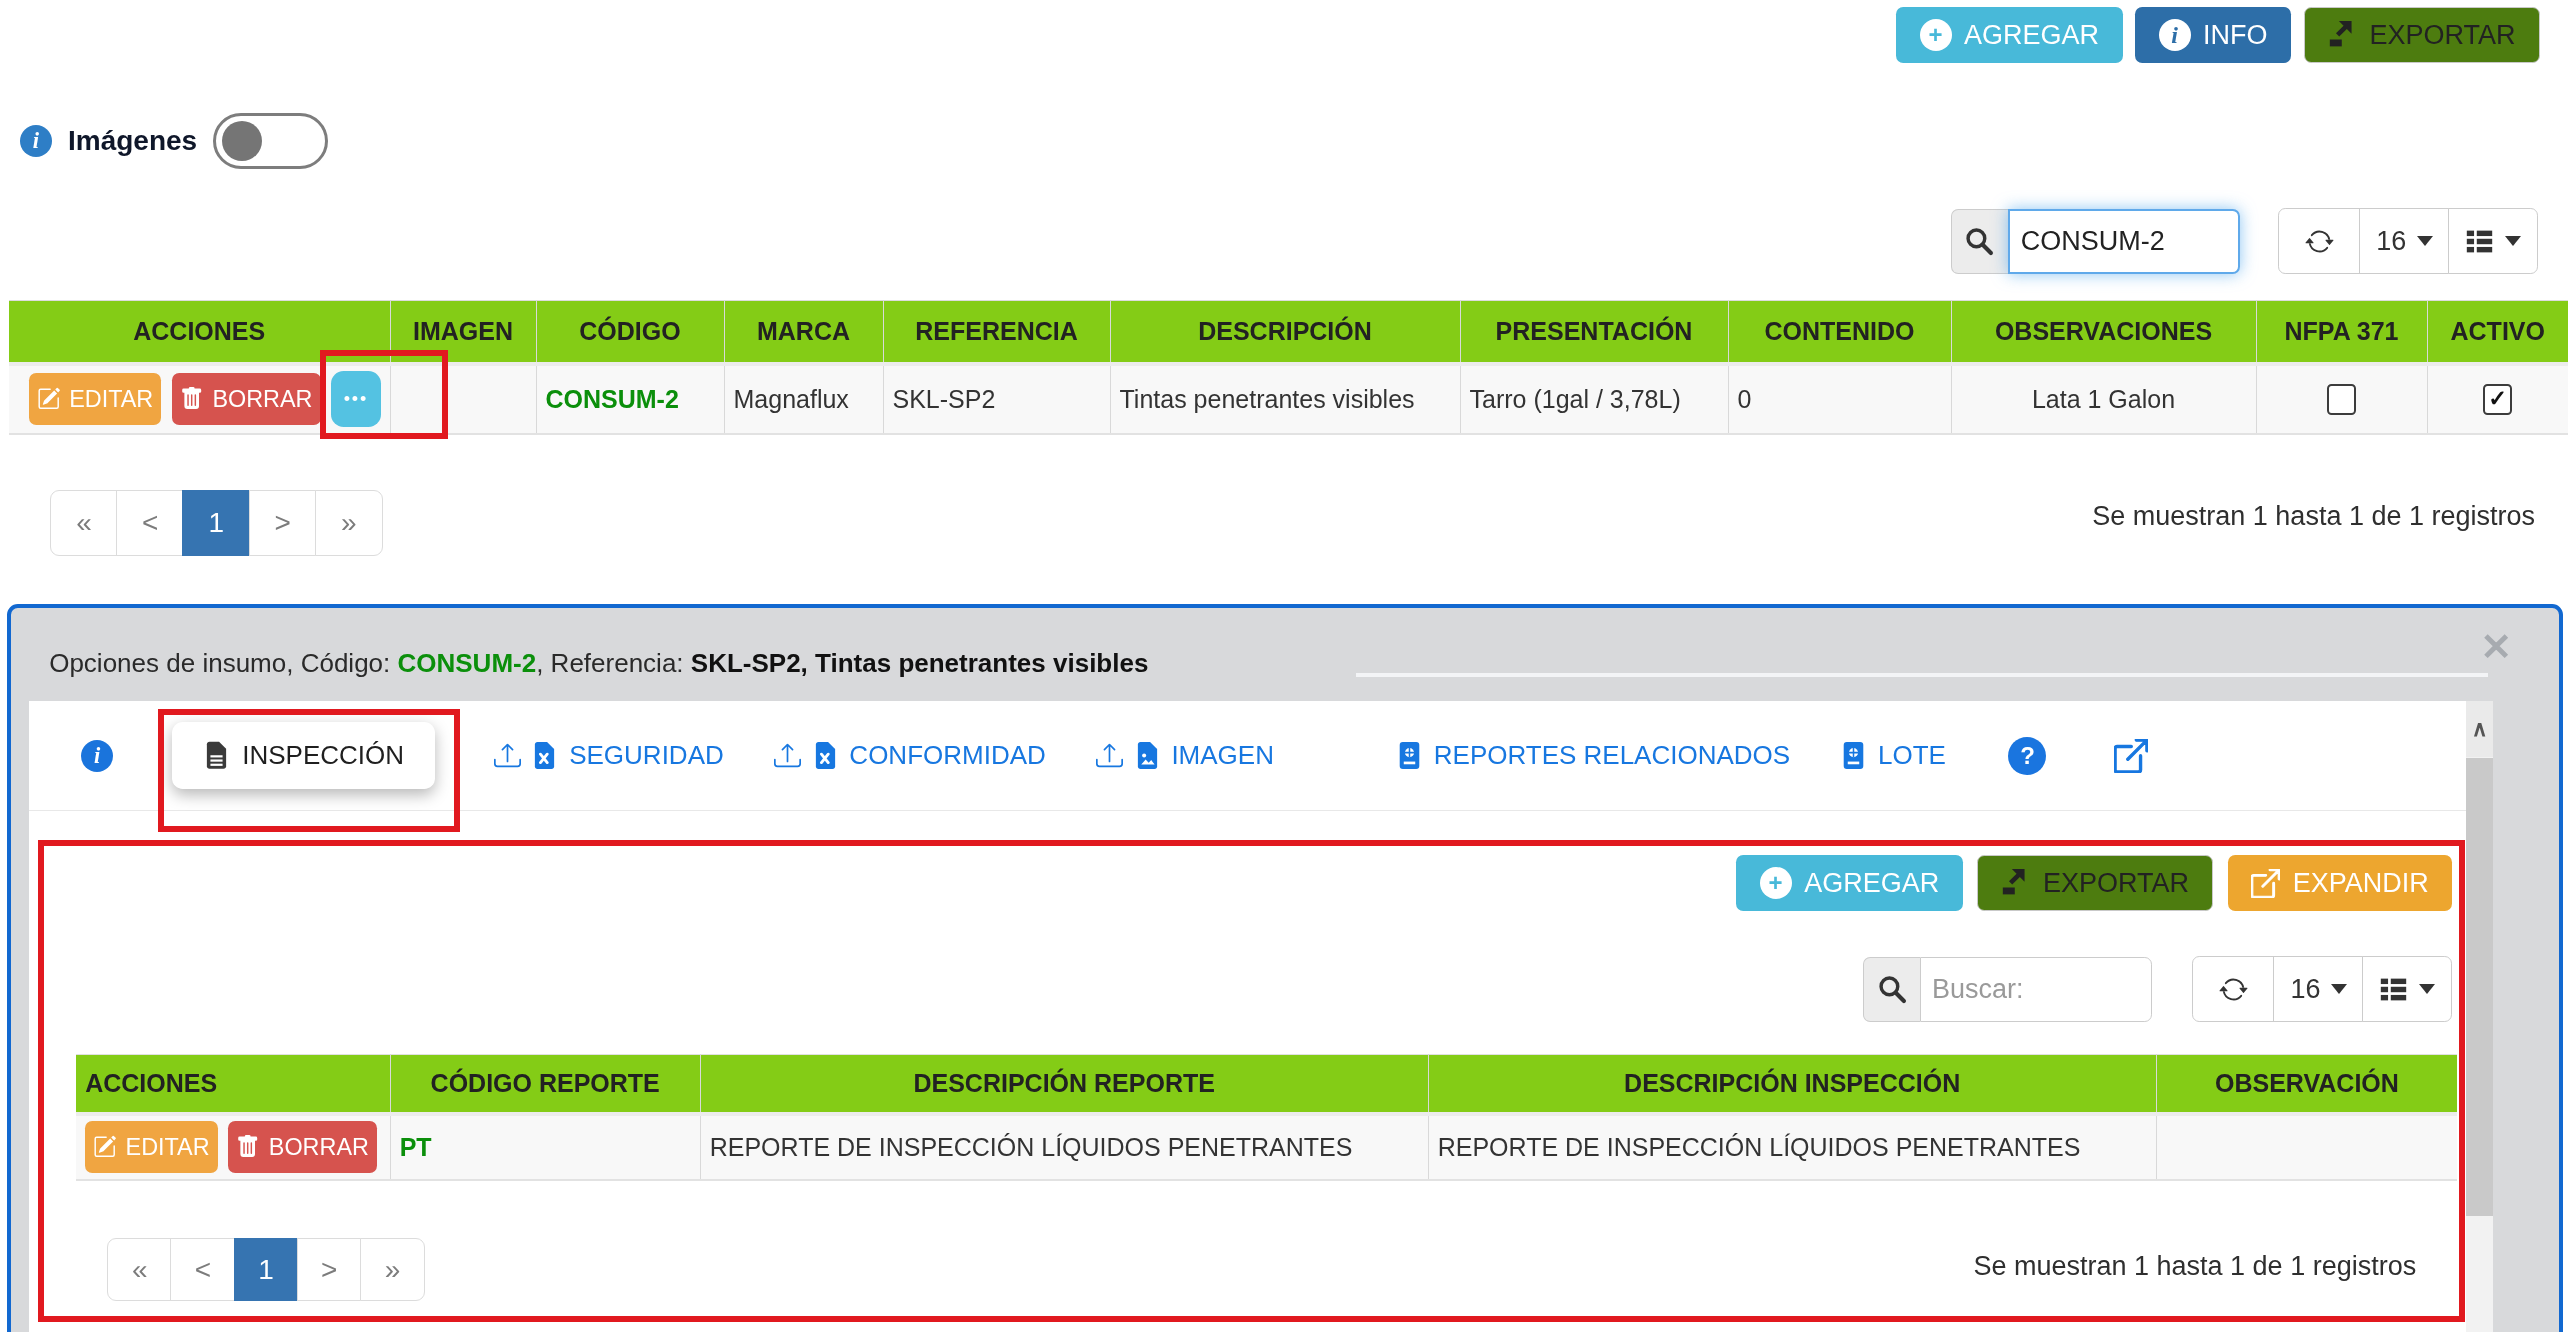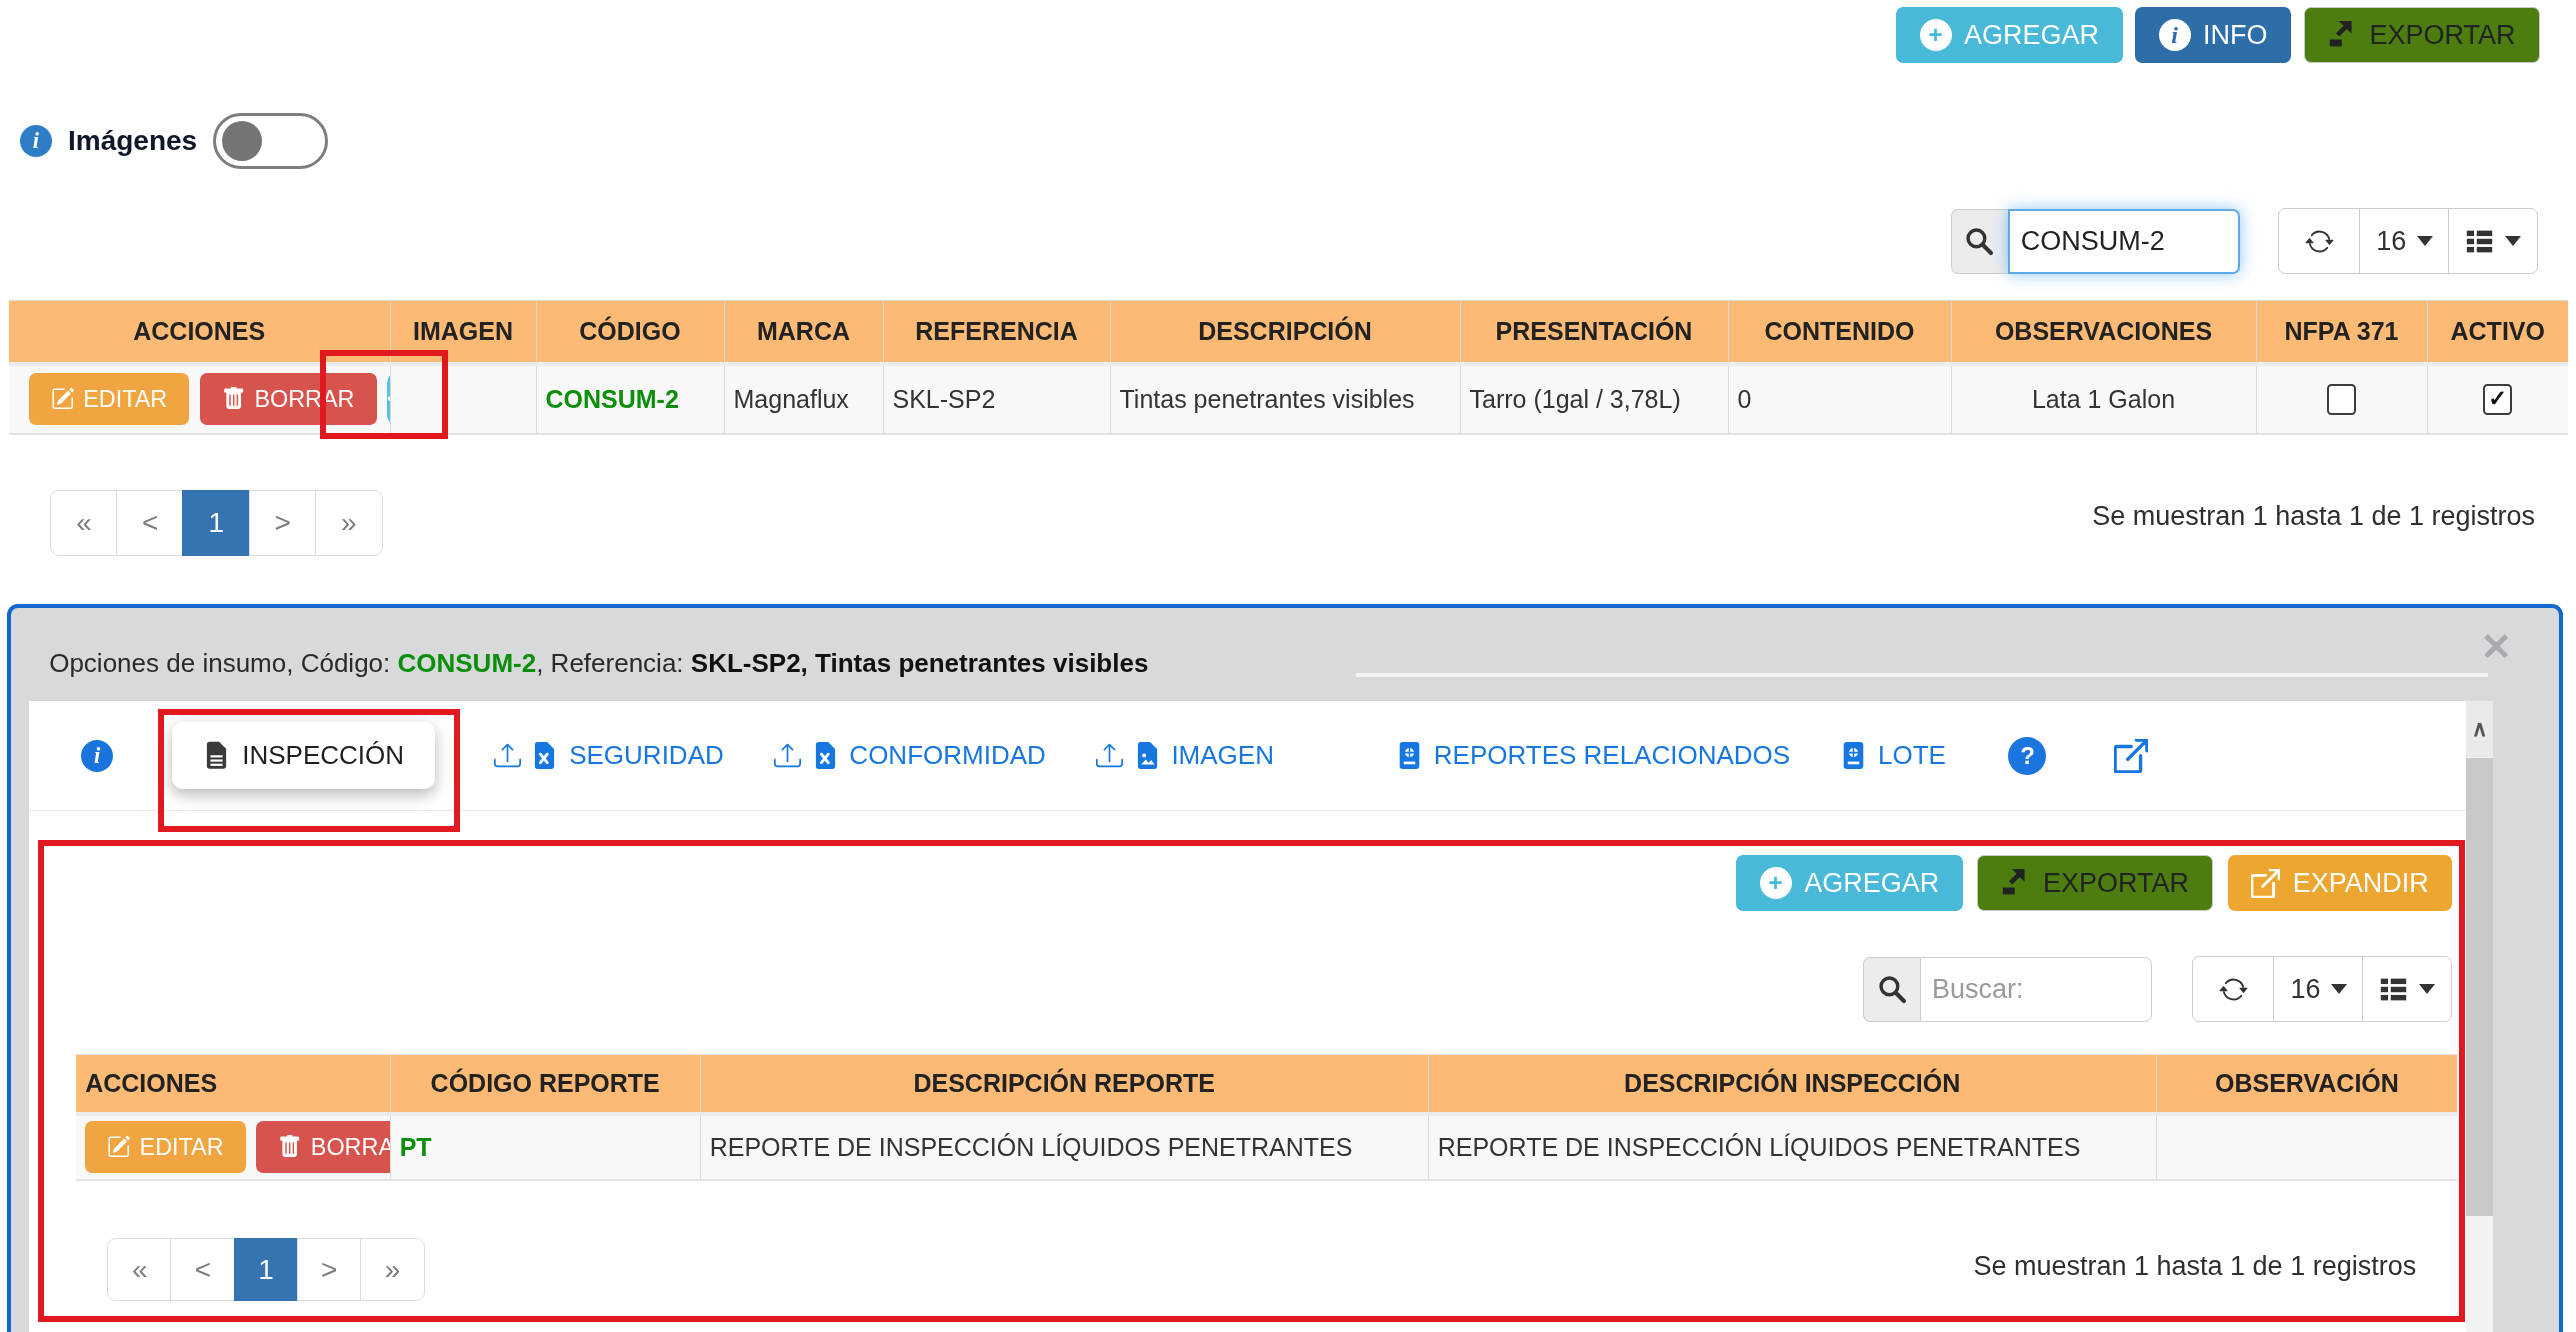--- a/index.html
+++ b/index.html
@@ -81,34 +81,34 @@
   }
   .bg-item:first-child { border-radius:7.2px 0 0 7.2px; margin-left:0; }
   .bg-item:last-child  { border-radius:0 7.2px 7.2px 0; }
   .caret { width:0; height:0; border-left:8px solid transparent; border-right:8px solid transparent; border-top:10px solid #333; margin-left:3.6px; }
   .main-search-row { position:absolute; top:208px; right:38px; display:flex; gap:38px; align-items:center; }
 
   
   table.grid { border-collapse:collapse; table-layout:fixed; }
   .grid th {
     font-size:25px; font-weight:bold; height:63px; text-align:center;
-    border-left:1.8px solid #d9d9d9; background:#fdba74; color:#222; overflow:hidden;
+    border-left:1.8px solid #d9d9d9; background:#84cc16; color:#222; overflow:hidden;
   }
   .grid th:first-child { border-left:none; }
   .grid td {
     height:70px; background:#f8f8f8; border-left:1.8px solid #d9d9d9;
     font-size:25px; color:#333; border-top:4.5px solid #ececec; border-bottom:2.7px solid #e2e2e2;
     padding:0 9px; overflow:hidden; white-space:nowrap;
   }
   .grid td:first-child { border-left:none; }
   .main-table { position:absolute; left:9px; top:300px; width:2558px; border-top:1.8px solid #dcdcdc; }
 
   .small-btn {
     display:inline-flex; align-items:center; gap:9px; border-radius:7.2px;
-    font-size:23.4px; padding:0 22px; height:52px; color:#fff; border:none; cursor:pointer;
+    font-size:23.4px; padding:0 8px; height:52px; color:#fff; border:none; cursor:pointer;
     font-family:inherit; white-space:nowrap;
   }
   .small-btn.editar { background:#f0a541; }
   .small-btn.borrar { background:#d6534e; }
   .small-btn .ic { width:23.4px; height:23.4px; }
   .more-btn {
     width:50px; height:56px; border-radius:12.6px; background:#54c2e2; color:#fff;
     border:none; font-size:18px; letter-spacing:1.8px; cursor:pointer; display:inline-flex;
     align-items:center; justify-content:center; font-family:inherit;
   }

